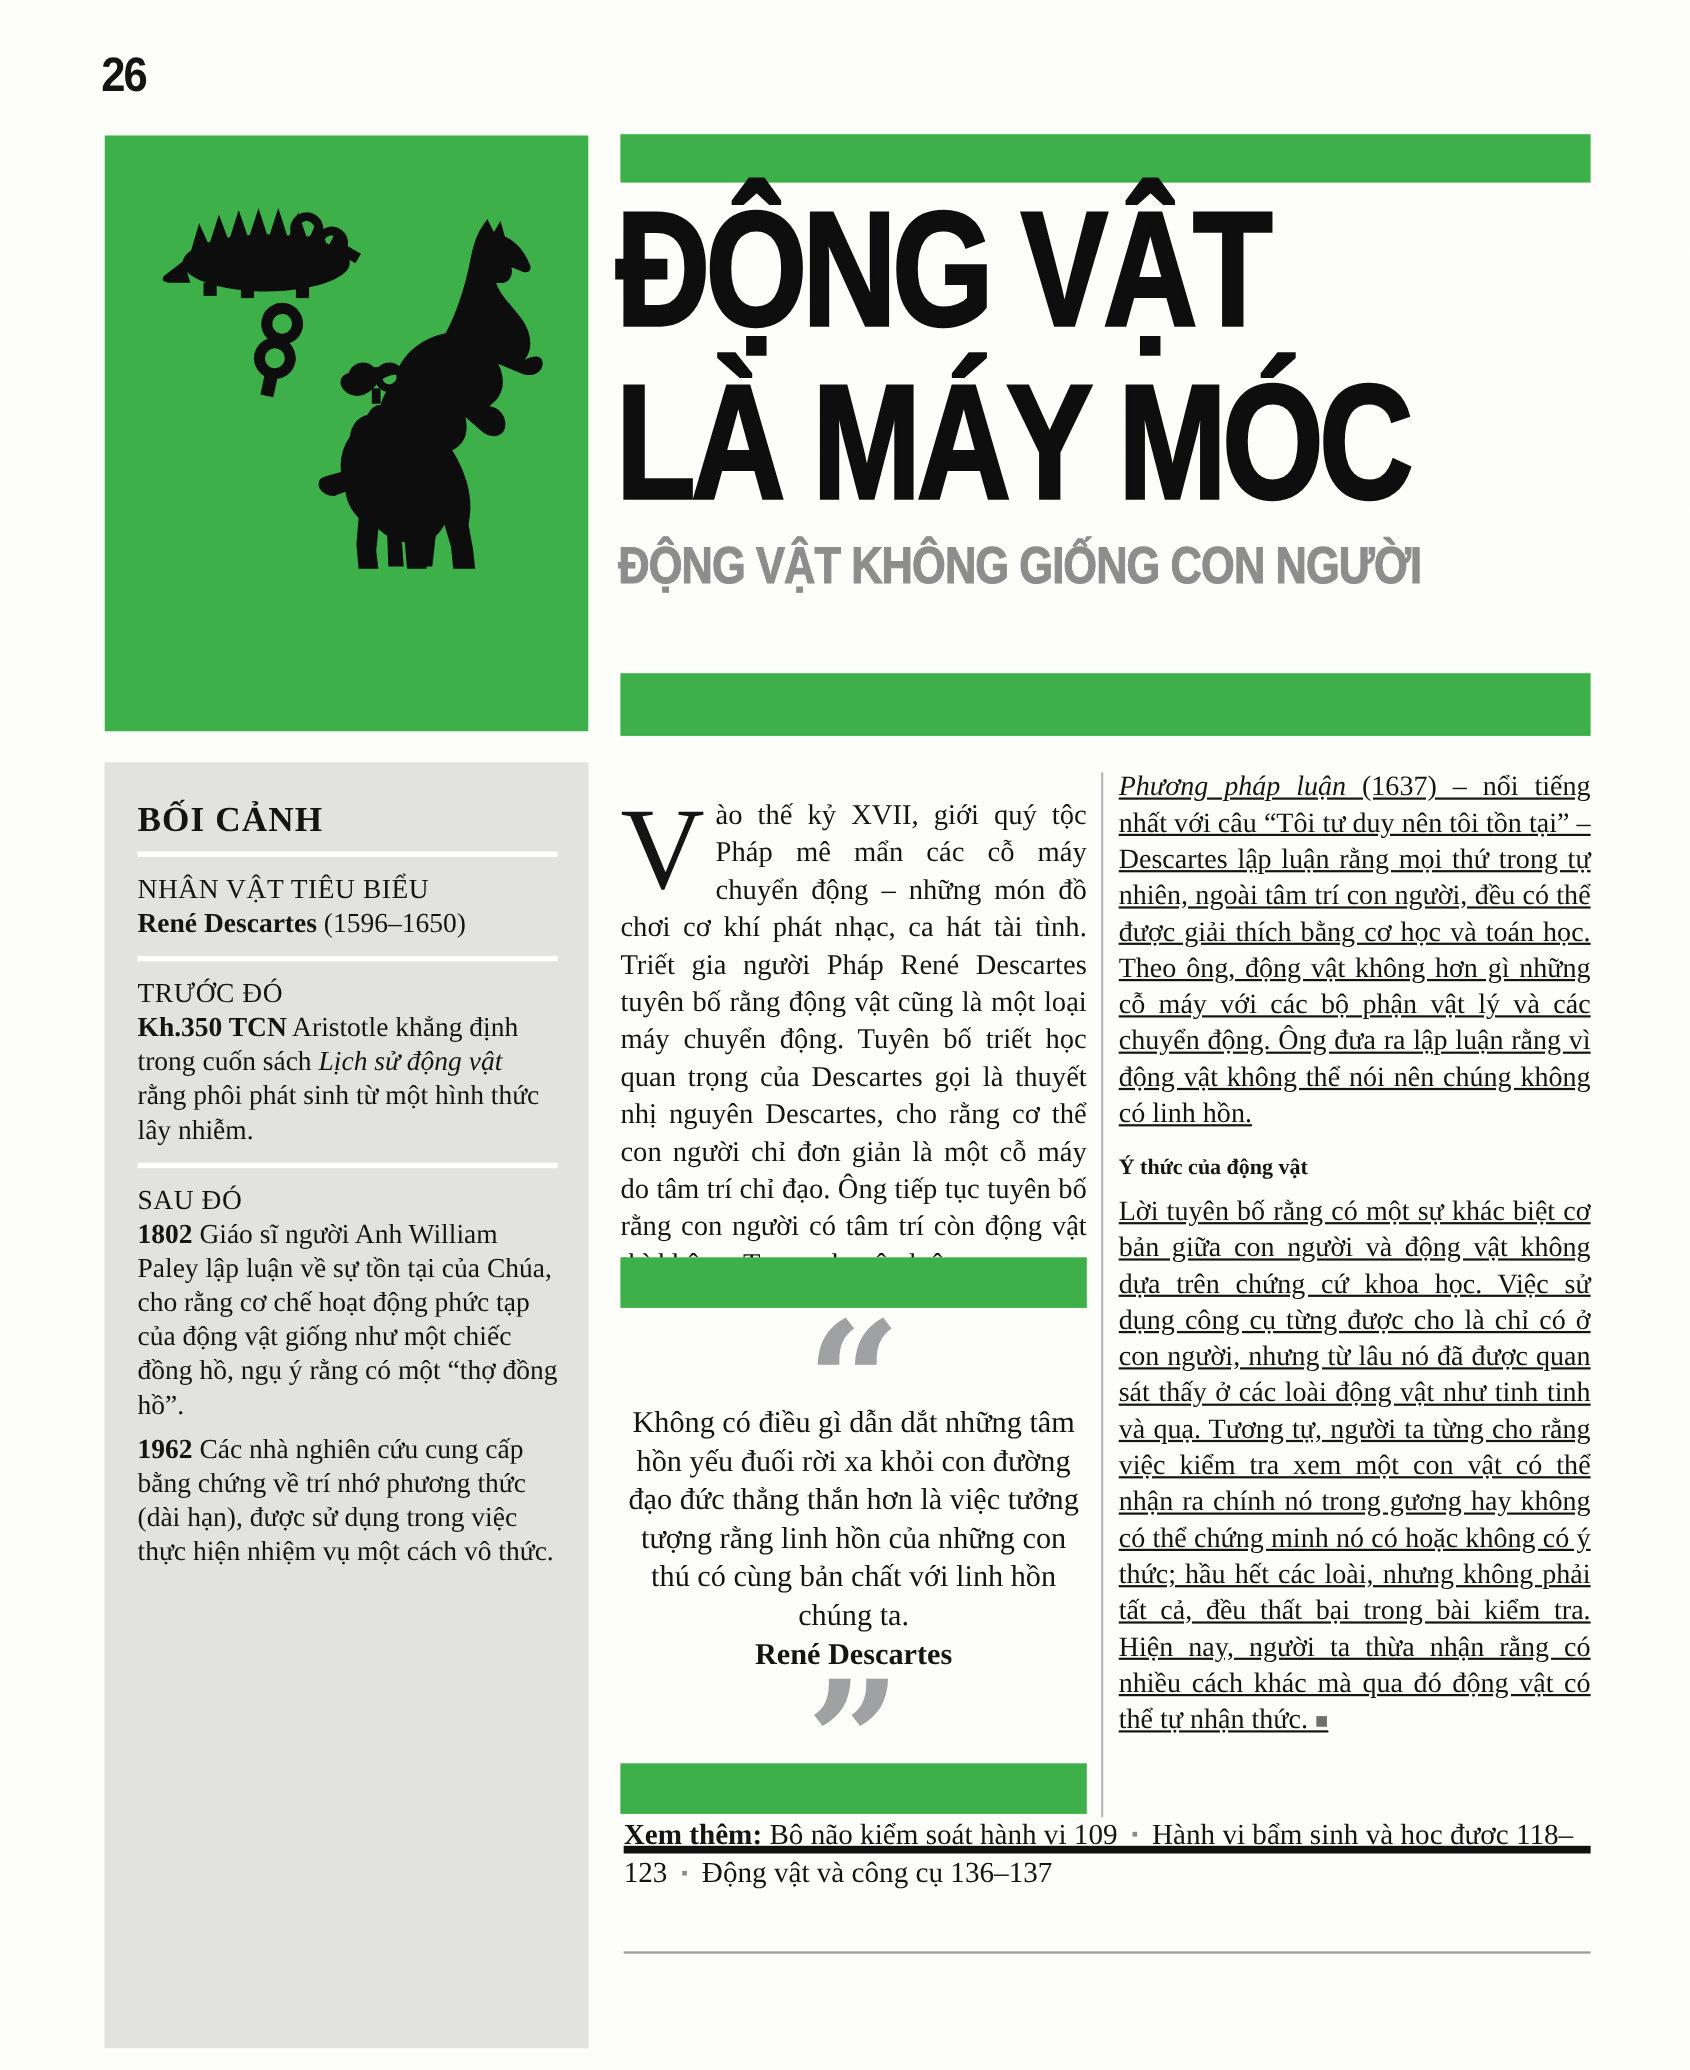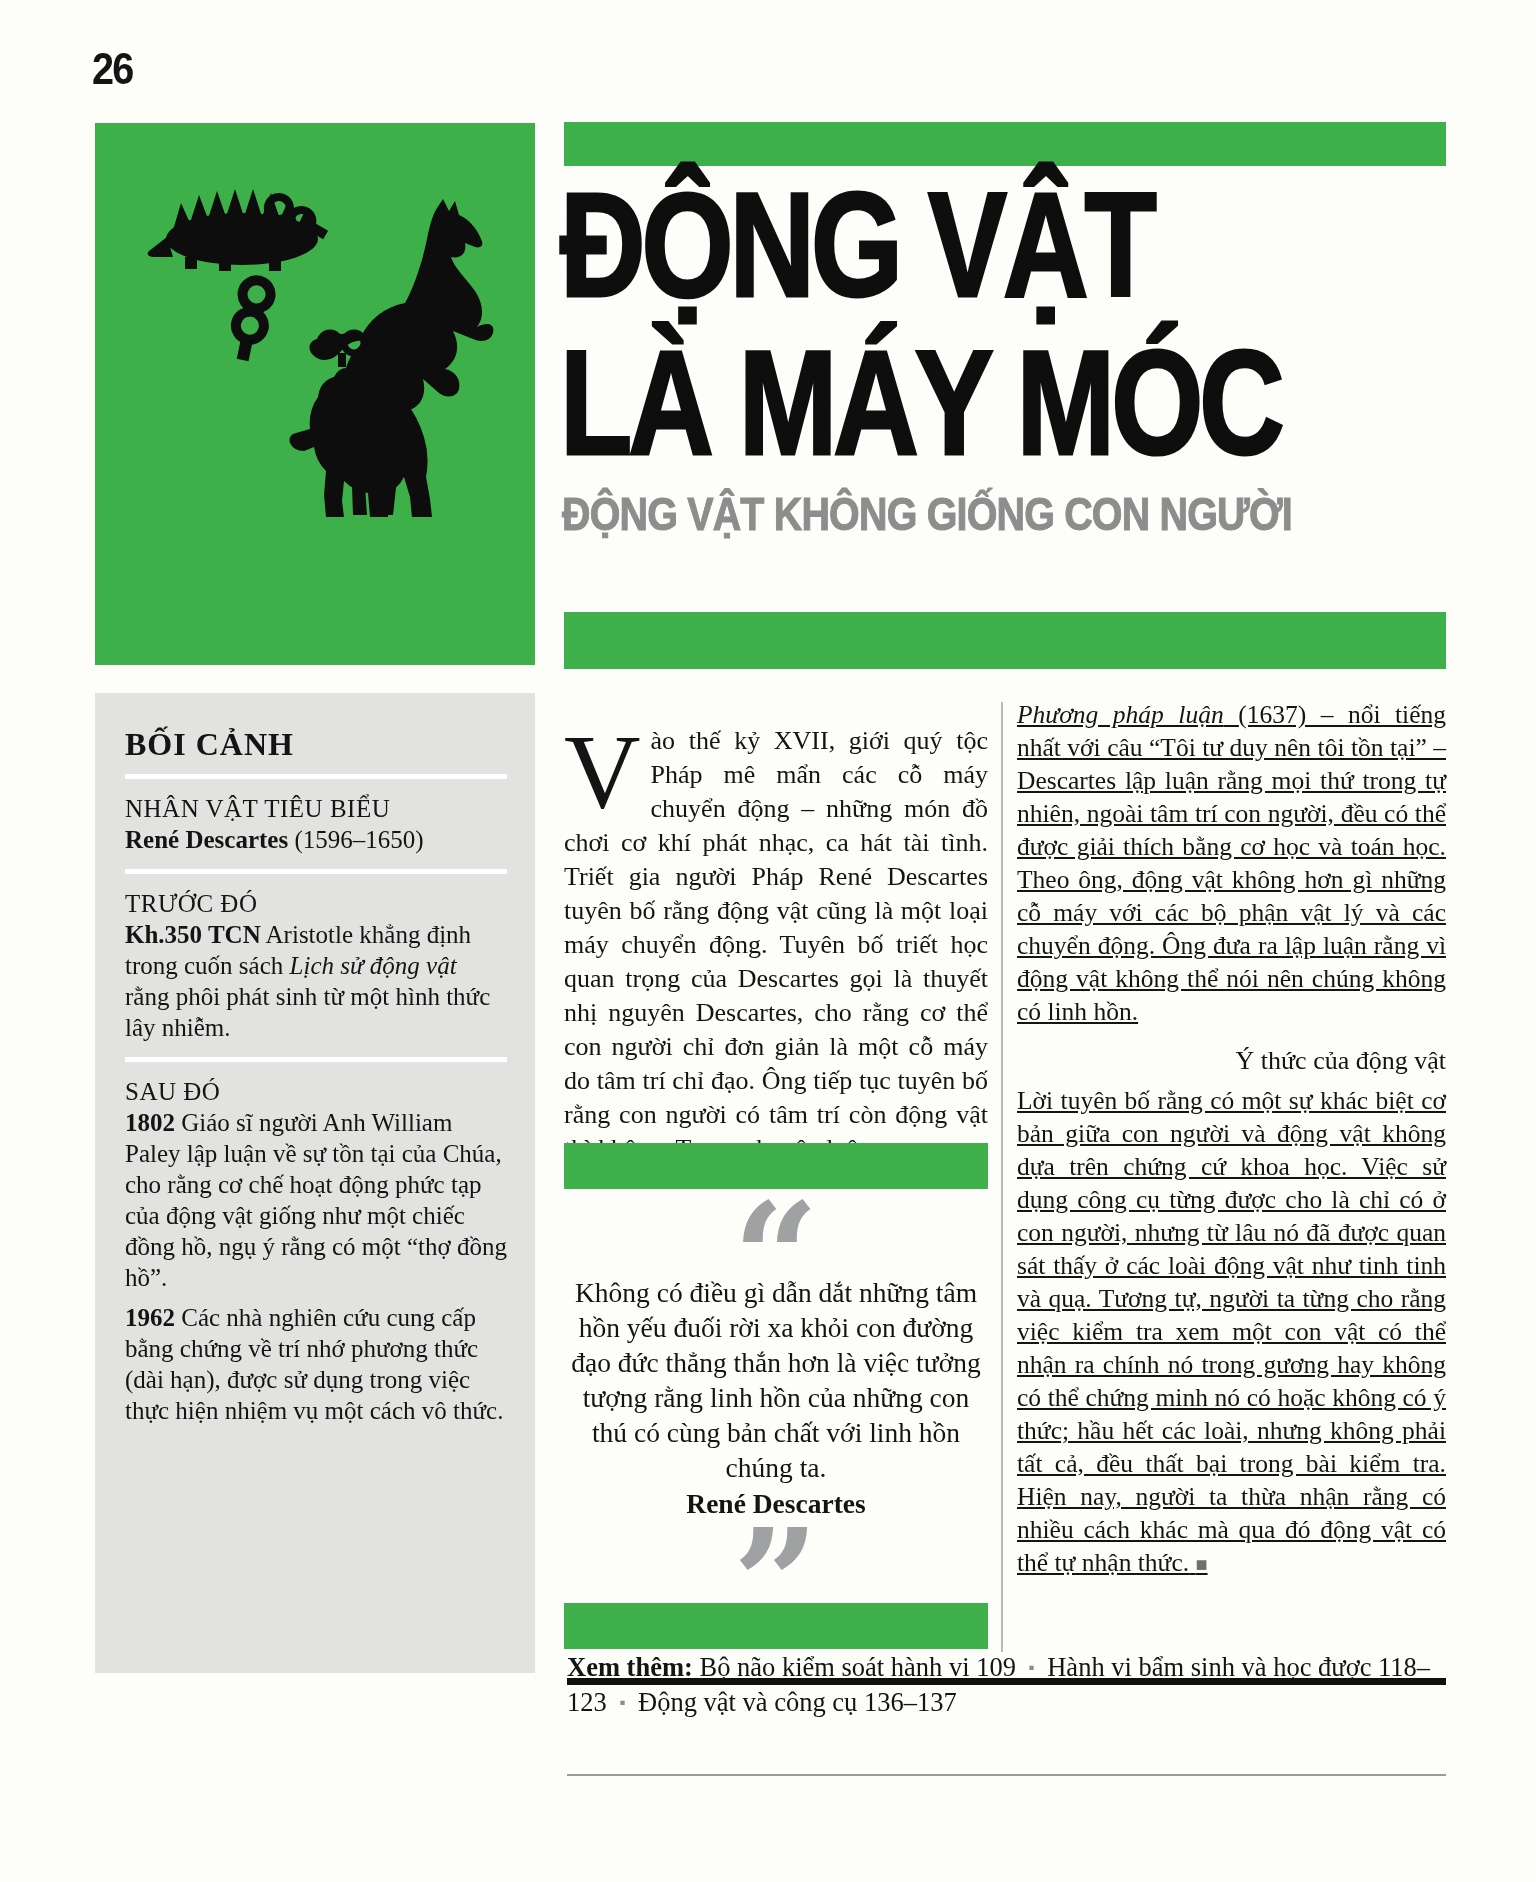--- a/index.html
+++ b/index.html
@@ -19,34 +19,34 @@
   .bar2{left:564px;top:612px;width:882px;height:57px;}
   .title{position:absolute;left:560px;width:900px;font-family:"Liberation Sans",sans-serif;
          font-weight:bold;font-size:148px;line-height:150px;letter-spacing:-5px;color:#0e0e0e;
          transform:scaleX(.8);transform-origin:0 0;white-space:nowrap;-webkit-text-stroke:3px #0e0e0e;}
   .title1{top:170px;} .title2{top:328px;}
   .subtitle{position:absolute;left:562px;top:486px;font-family:"Liberation Sans",sans-serif;
             font-weight:bold;font-size:47px;letter-spacing:-1px;color:#8d8d8d;
             transform:scaleX(.84);transform-origin:0 0;white-space:nowrap;-webkit-text-stroke:1px #8d8d8d;}
 
   
-  .sidebar{position:absolute;left:95px;top:693px;width:440px;height:980px;background:#e2e2e0;
+  .sidebar{position:absolute;left:95px;top:693px;width:440px;height:1169px;background:#e2e2e0;
            box-sizing:border-box;padding:36px 28px 0 30px;font-size:25px;line-height:31px;}
   .sidebar h2{margin:0 0 14px 0;font-size:32px;letter-spacing:1px;font-weight:bold;}
   .sb-rule{height:5px;background:#ffffff;margin:14px 0 14px 0;}
   .sb-label{letter-spacing:.5px;}
   .sidebar p{margin:0 0 9px 0;}
   .sidebar p:last-child{margin-bottom:0;}
 
   
   .col1{position:absolute;left:564px;top:698px;width:424px;font-size:26px;line-height:34px;text-align:justify;}
   .col2{position:absolute;left:1017px;top:698px;width:429px;font-size:25.5px;line-height:33px;text-align:justify;}
   .coldivider{position:absolute;left:1001px;top:702px;width:2px;height:950px;background:#b9b9b9;}
   .dropcap{float:left;font-size:106px;line-height:84px;padding:6px 10px 0 0;font-weight:normal;}
-  .col2 h3{margin:16px 0 6px 0;font-size:26px;line-height:34px;font-weight:normal;text-align:right;}
+  .col2 h3{margin:16px 0 6px 0;font-size:20px;line-height:34px;font-weight:bold;text-align:left;}
   .col2 p{margin:0;text-decoration:underline;}
   .endmark{color:#6f6f6f;font-size:20px;}
 
   
   .quote{position:absolute;left:564px;top:1143px;width:424px;text-align:center;}
   .qbar{height:46px;background:var(--green);}
   .qmark{height:66px;overflow:visible;font-family:"DejaVu Serif",serif;font-weight:bold;
          font-size:150px;line-height:120px;color:#9fa1a3;}
   .qmark.open{margin-top:8px;}
   .qmark.close{height:74px;margin-top:2px;}

